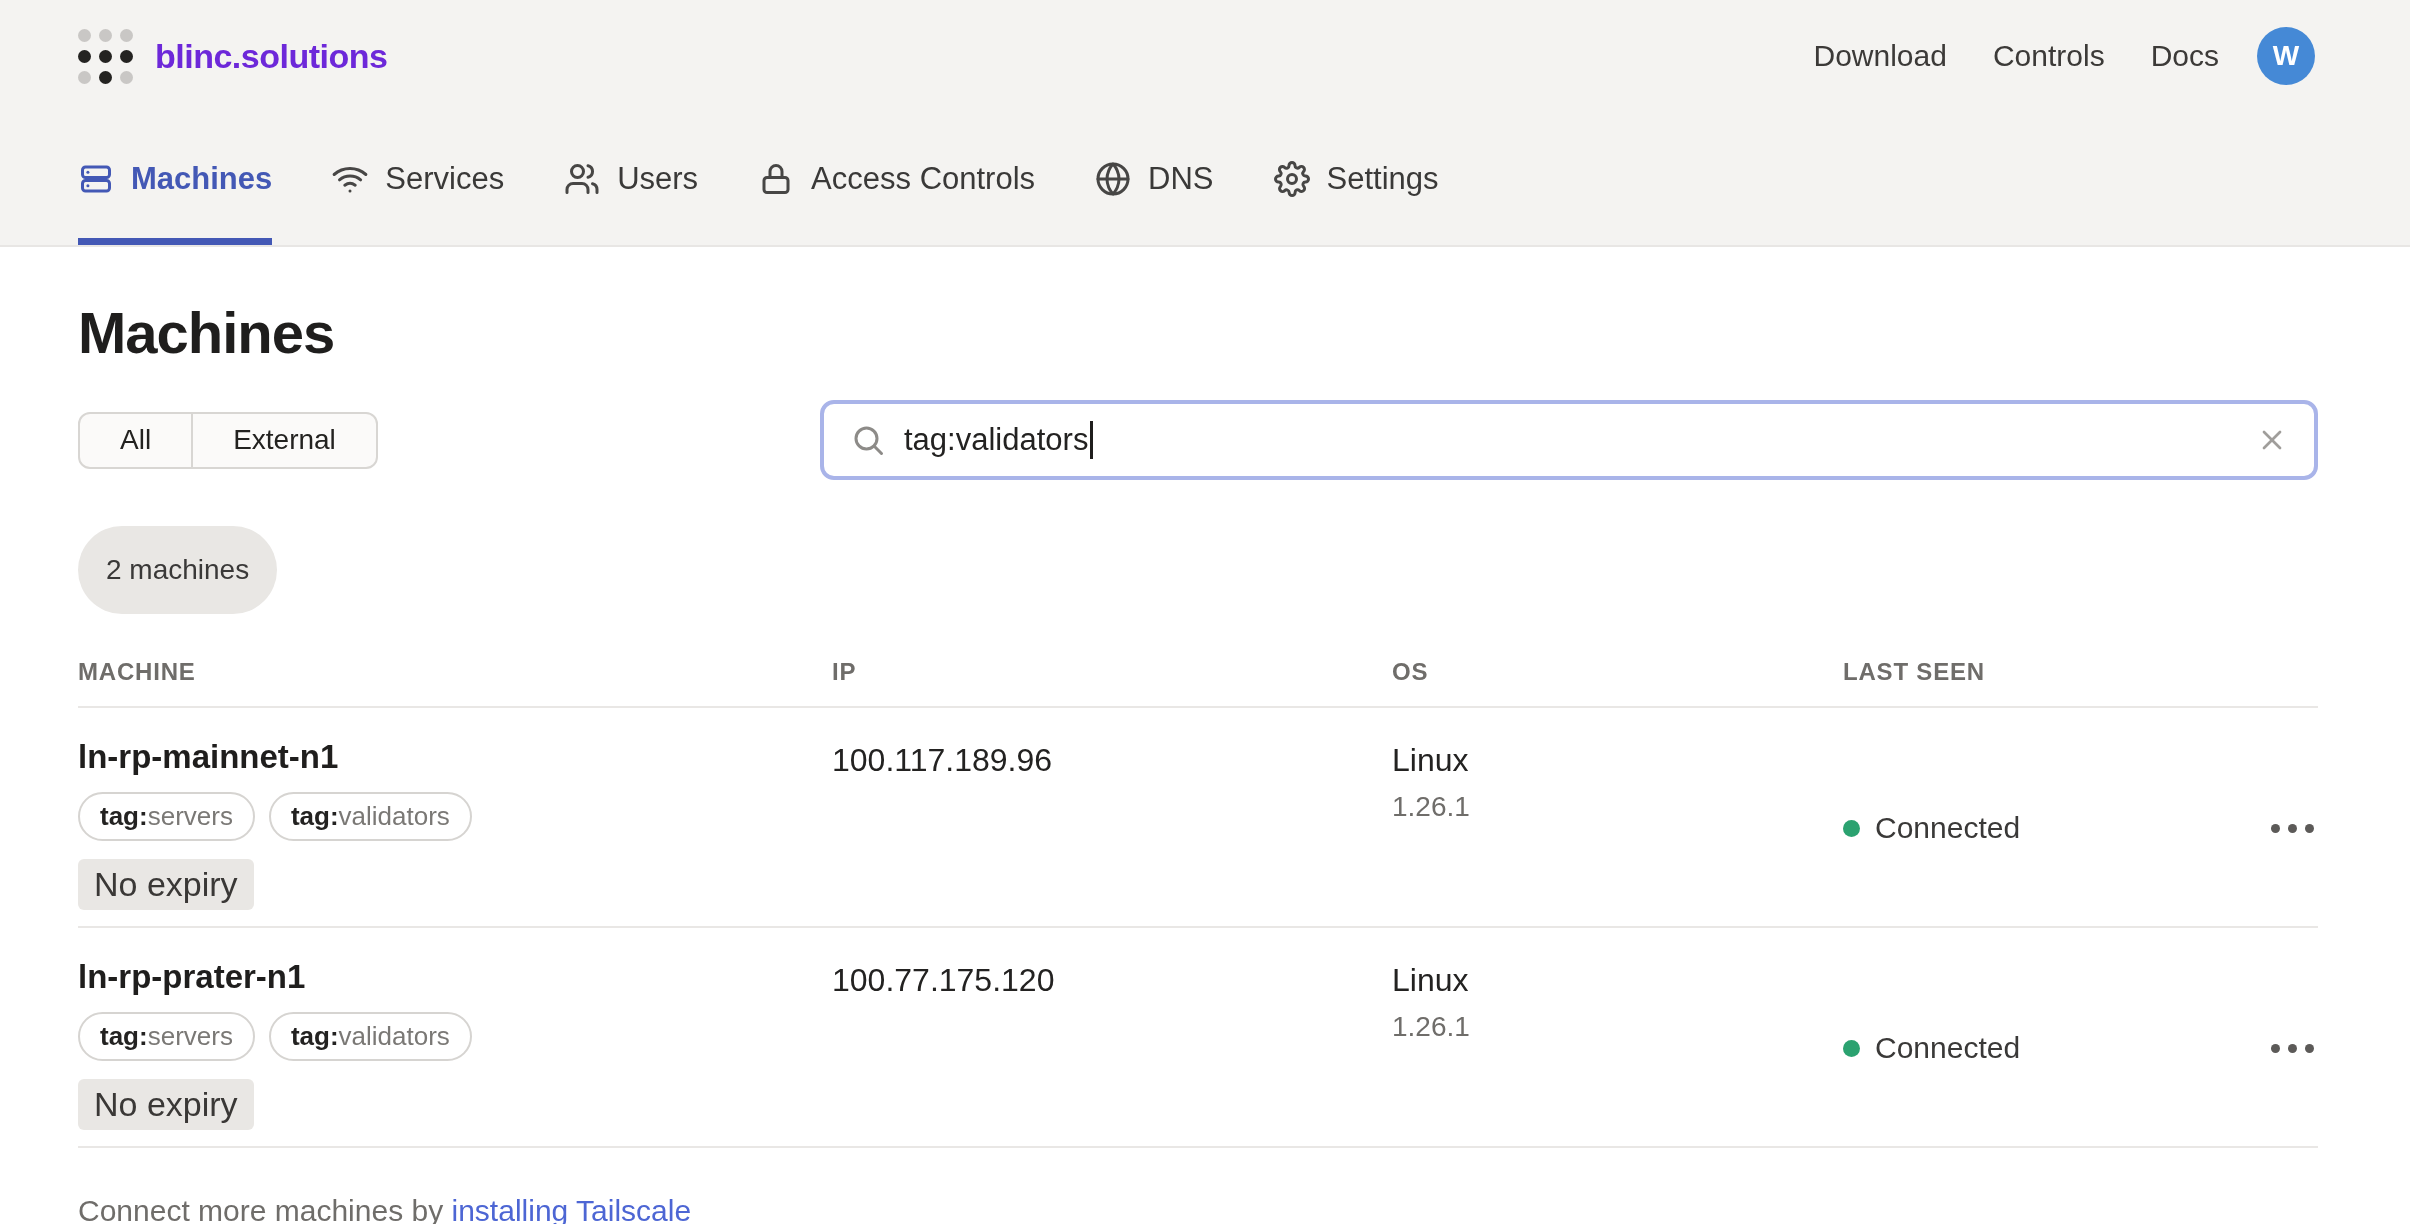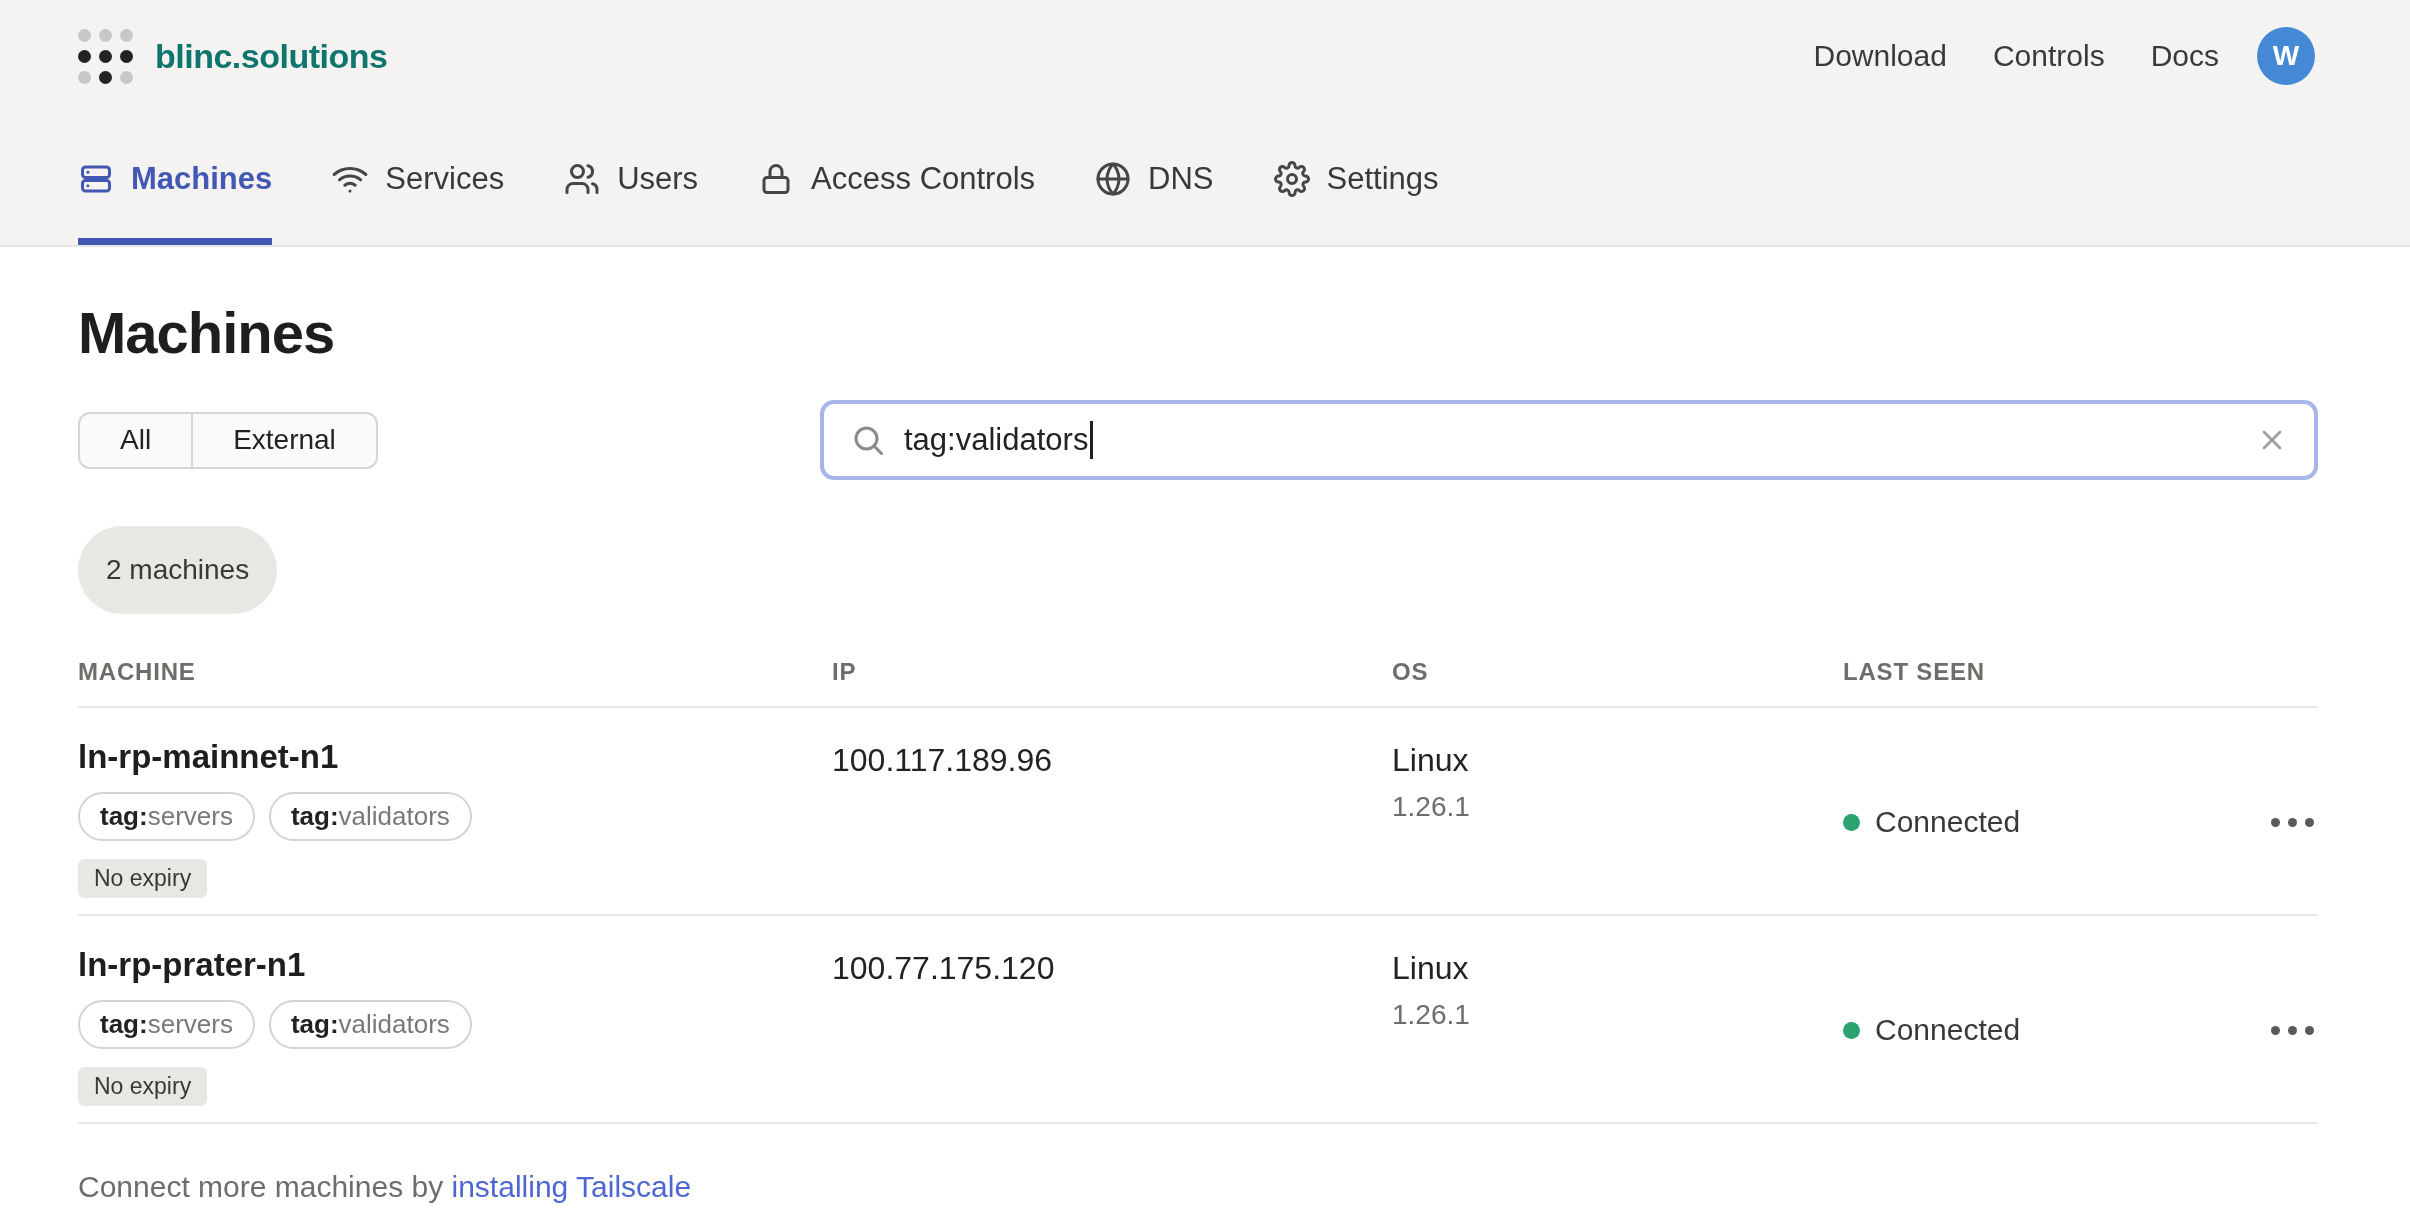--- a/index.html
+++ b/index.html
@@ -24,21 +24,21 @@
     grid-template-columns: repeat(3, 13px);
     grid-auto-rows: 13px;
     gap: 8px;
   }
   .logo-dots i { border-radius: 50%; background: #c9c7c5; }
   .logo-dots i.dark { background: #242321; }
   .org-name {
     margin-left: 22px;
     font-size: 34px;
     font-weight: bold;
-    color: #0f766e;
+    color: #6d28d9;
     letter-spacing: -0.5px;
   }
   .topbar-spacer { flex: 1; }
   .topbar-links { display: flex; align-items: center; gap: 46px; }
   .topbar-link {
     font-size: 30px;
     color: #3c3a38;
     text-decoration: none;
     cursor: pointer;
   }
@@ -182,21 +182,21 @@
     background: #ffffff;
   }
   .tag-pill .pre { font-weight: bold; color: #232221; }
   .tag-pill .val { color: #7a7875; }
   .expiry-badge {
     display: inline-block;
     margin-top: 18px;
     background: #e9e7e4;
     border-radius: 6px;
     padding: 6px 16px;
-    font-size: 23px;
+    font-size: 34px;
     color: #3a3836;
   }
   .m-ip { font-size: 32px; color: #232221; padding-top: 4px; }
   .m-os { font-size: 32px; color: #232221; padding-top: 4px; }
   .m-osver { font-size: 28px; color: #6f6d6a; margin-top: 12px; }
   .lastcol {
     display: flex;
     align-items: center;
     justify-content: space-between;
     padding-top: 8px;

